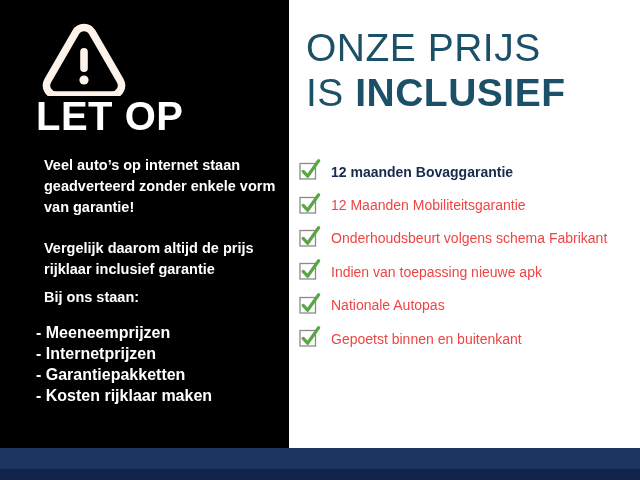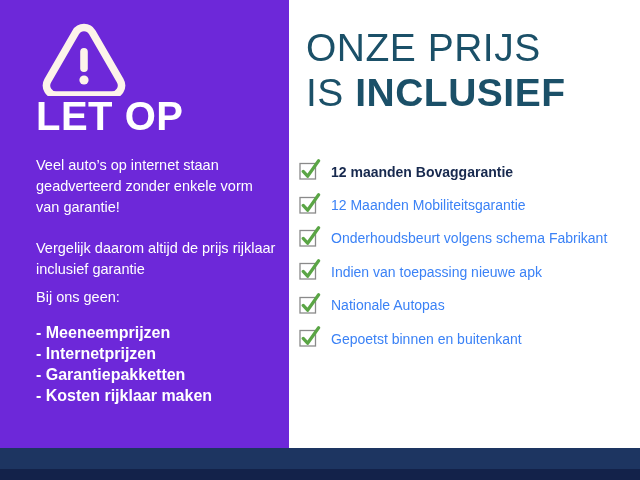--- a/index.html
+++ b/index.html
@@ -22,21 +22,21 @@
     overflow: hidden;
   }
 
   
   #left-panel {
     position: absolute;
     left: 0;
     top: 0;
     width: 289px;
     height: 448px;
-    background: #6d28d9;
+    background: #000000;
     box-sizing: border-box;
   }
 
   #warning-icon {
     position: absolute;
     left: 41px;
     top: 22px;
     width: 86px;
     height: 74px;
   }
@@ -48,24 +48,24 @@
     font-size: 40px;
     font-weight: bold;
     color: #ffffff;
     letter-spacing: 0.5px;
     line-height: 46px;
     white-space: nowrap;
   }
 
   .orange-para {
     position: absolute;
-    left: 36px;
+    left: 44px;
     color: #ffffff;
     font-size: 14.5px;
-    font-weight: normal;
+    font-weight: bold;
     line-height: 21px;
     width: 240px;
   }
   #para-1 { top: 155px; }
   #para-2 { top: 238px; }
   #para-3 { top: 287px; }
 
   #orange-list {
     position: absolute;
     left: 36px;
@@ -128,21 +128,21 @@
   .check-icon {
     position: relative;
     flex: 0 0 auto;
     width: 22px;
     height: 22px;
     margin-right: 10px;
     margin-top: -3px;
   }
   .feature-label {
     font-size: 14px;
-    color: #3b82f6;
+    color: #ef4444;
     white-space: nowrap;
   }
   .feature-item.is-bold .feature-label {
     font-weight: bold;
     color: #17294e;
     font-size: 14px;
   }
 
   
   #bottom-bar {
@@ -176,21 +176,21 @@
         <circle cx="43" cy="58" r="4.6" fill="#fdf3ea"></circle>
       </svg>
     </div>
 
     <div id="warning-title">LET OP</div>
 
     <div class="orange-para" id="para-1">Veel auto’s op internet staan geadverteerd zonder enkele vorm van garantie!</div>
 
     <div class="orange-para" id="para-2">Vergelijk daarom altijd de prijs rijklaar inclusief garantie</div>
 
-    <div class="orange-para" id="para-3">Bij ons geen:</div>
+    <div class="orange-para" id="para-3">Bij ons staan:</div>
 
     <ul id="orange-list">
       <li>- Meeneemprijzen</li>
       <li>- Internetprijzen</li>
       <li>- Garantiepakketten</li>
       <li>- Kosten rijklaar maken</li>
     </ul>
   </div>
 
   <div id="right-panel">

